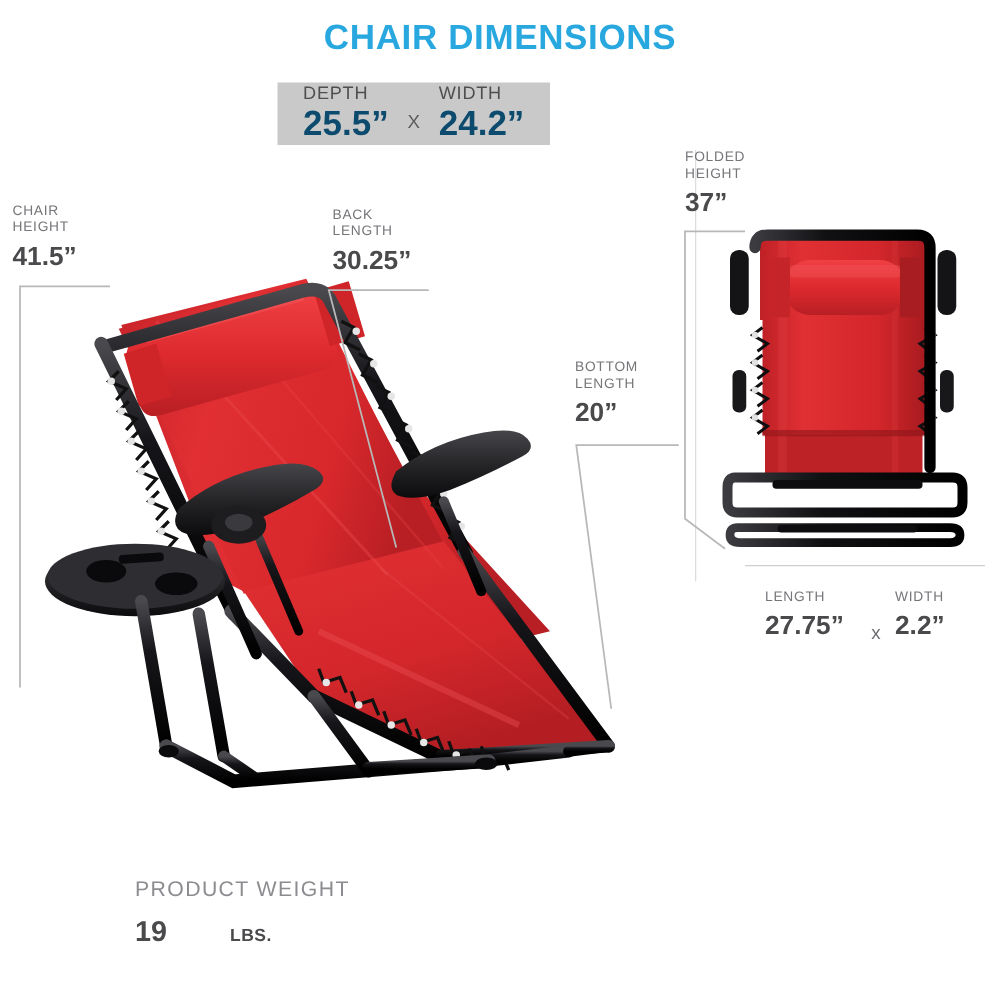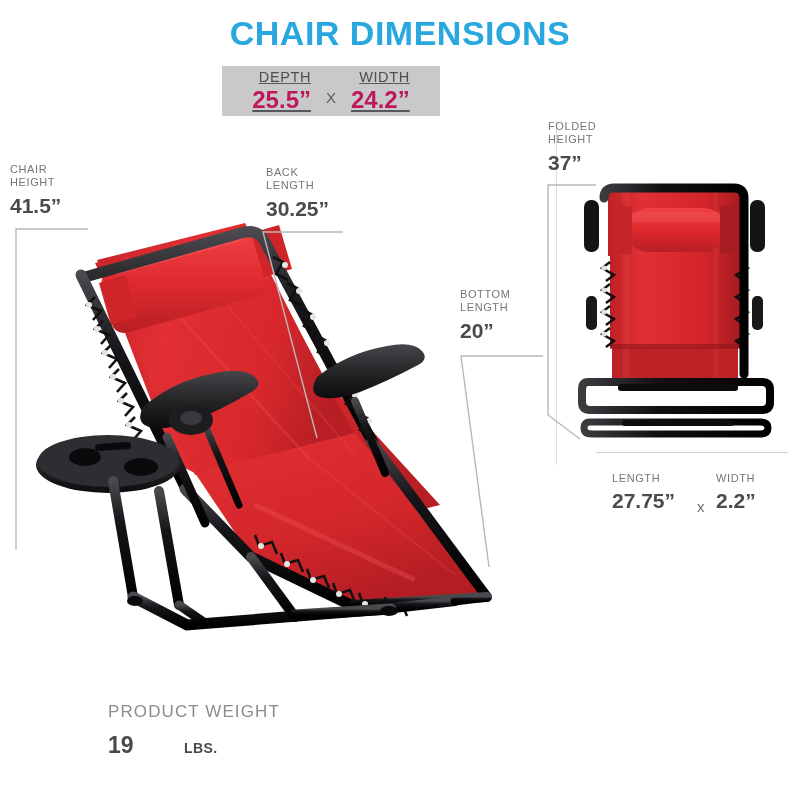--- a/index.html
+++ b/index.html
@@ -10,33 +10,33 @@
     color:#58585a;
     overflow:hidden;
     position:relative;
   }
   .stage{position:absolute;inset:0;}
 
   
   #title{
     position:absolute;left:0;top:14px;width:800px;
     text-align:center;
-    font-size:34px;font-weight:bold;letter-spacing:.5px;
+    font-size:28px;font-weight:bold;letter-spacing:.5px;
     color:#29a8e0;
   }
 
   
   #depth-width-badge{
     position:absolute;left:222px;top:66px;width:218px;height:50px;
     background:#c9c9c9;
     display:flex;align-items:center;justify-content:center;gap:0px;
   }
-  .badge-col{display:flex;flex-direction:column;align-items:flex-end;justify-content:center;padding:0 6px;text-decoration:underline;}
+  .badge-col{display:flex;flex-direction:column;align-items:flex-start;justify-content:center;padding:0 6px;}
   .badge-cap{font-size:14.5px;letter-spacing:.6px;color:#4f4f51;line-height:1.15;}
-  .badge-val{font-size:24px;font-weight:bold;color:#be185d;line-height:1.15;}
+  .badge-val{font-size:28px;font-weight:bold;color:#0c4a6e;line-height:1.15;}
   .badge-x{font-size:15px;color:#5d5d5f;padding:13px 9px 0 9px;}
 
   
   .mlabel{position:absolute;line-height:1.22;}
   .mlabel .cap{font-size:11px;letter-spacing:.6px;color:#76767a;text-transform:uppercase;}
   .mlabel .val{font-size:21px;font-weight:bold;color:#4a4a4c;margin-top:3px;}
 
   
   .bracket{position:absolute;}
   .bracket svg{display:block;overflow:visible;}

